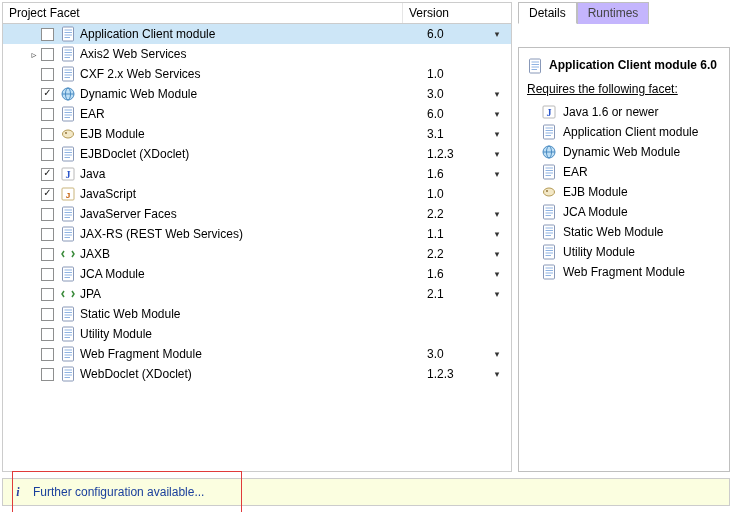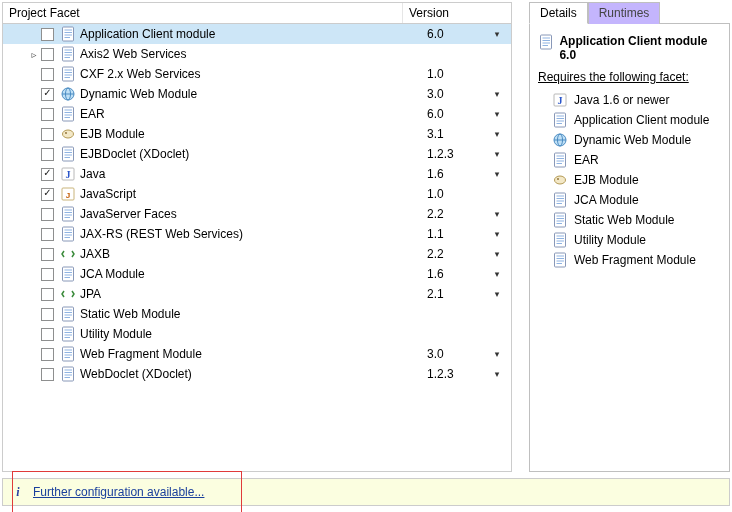--- a/index.html
+++ b/index.html
@@ -78,23 +78,24 @@
     .facet-icon {
       width: 16px; height: 16px;
       margin: 0 4px 0 2px;
       display: inline-flex; align-items: center; justify-content: center;
     }
     .facet-name { flex: 1; padding-right: 4px; white-space: nowrap; overflow: hidden; }
     .facet-version { width: 60px; text-align: left; padding-left: 4px; }
     .facet-dd { width: 28px; text-align: center; color: #333; font-size: 9px; }
     .right-panel {
       flex: 1;
-      margin: 2px 2px 2px 15px;
+      margin: 2px 2px 2px 4px;
       display: flex;
       flex-direction: column;
+      gap: 24px;
     }
     .tabs {
       display: flex;
       gap: 0;
       font-size: 12px;
       margin-bottom: -1px;
       z-index: 1;
     }
     .tab {
       padding: 3px 10px;
@@ -145,21 +146,20 @@
       gap: 8px;
     }
     .highlight-box {
       position: absolute;
       border: 1px solid #e03a3a;
       pointer-events: none;
     }
     .bottom-wrap { position: relative; }
     .link-text {
       color: #1a3f9c;
-      text-decoration: underline;
       cursor: pointer;
     }
     .info-i {
       font-family: Georgia, serif;
       font-style: italic;
       font-weight: bold;
       color: #2a3fa0;
       width: 14px;
       text-align: center;
     }

